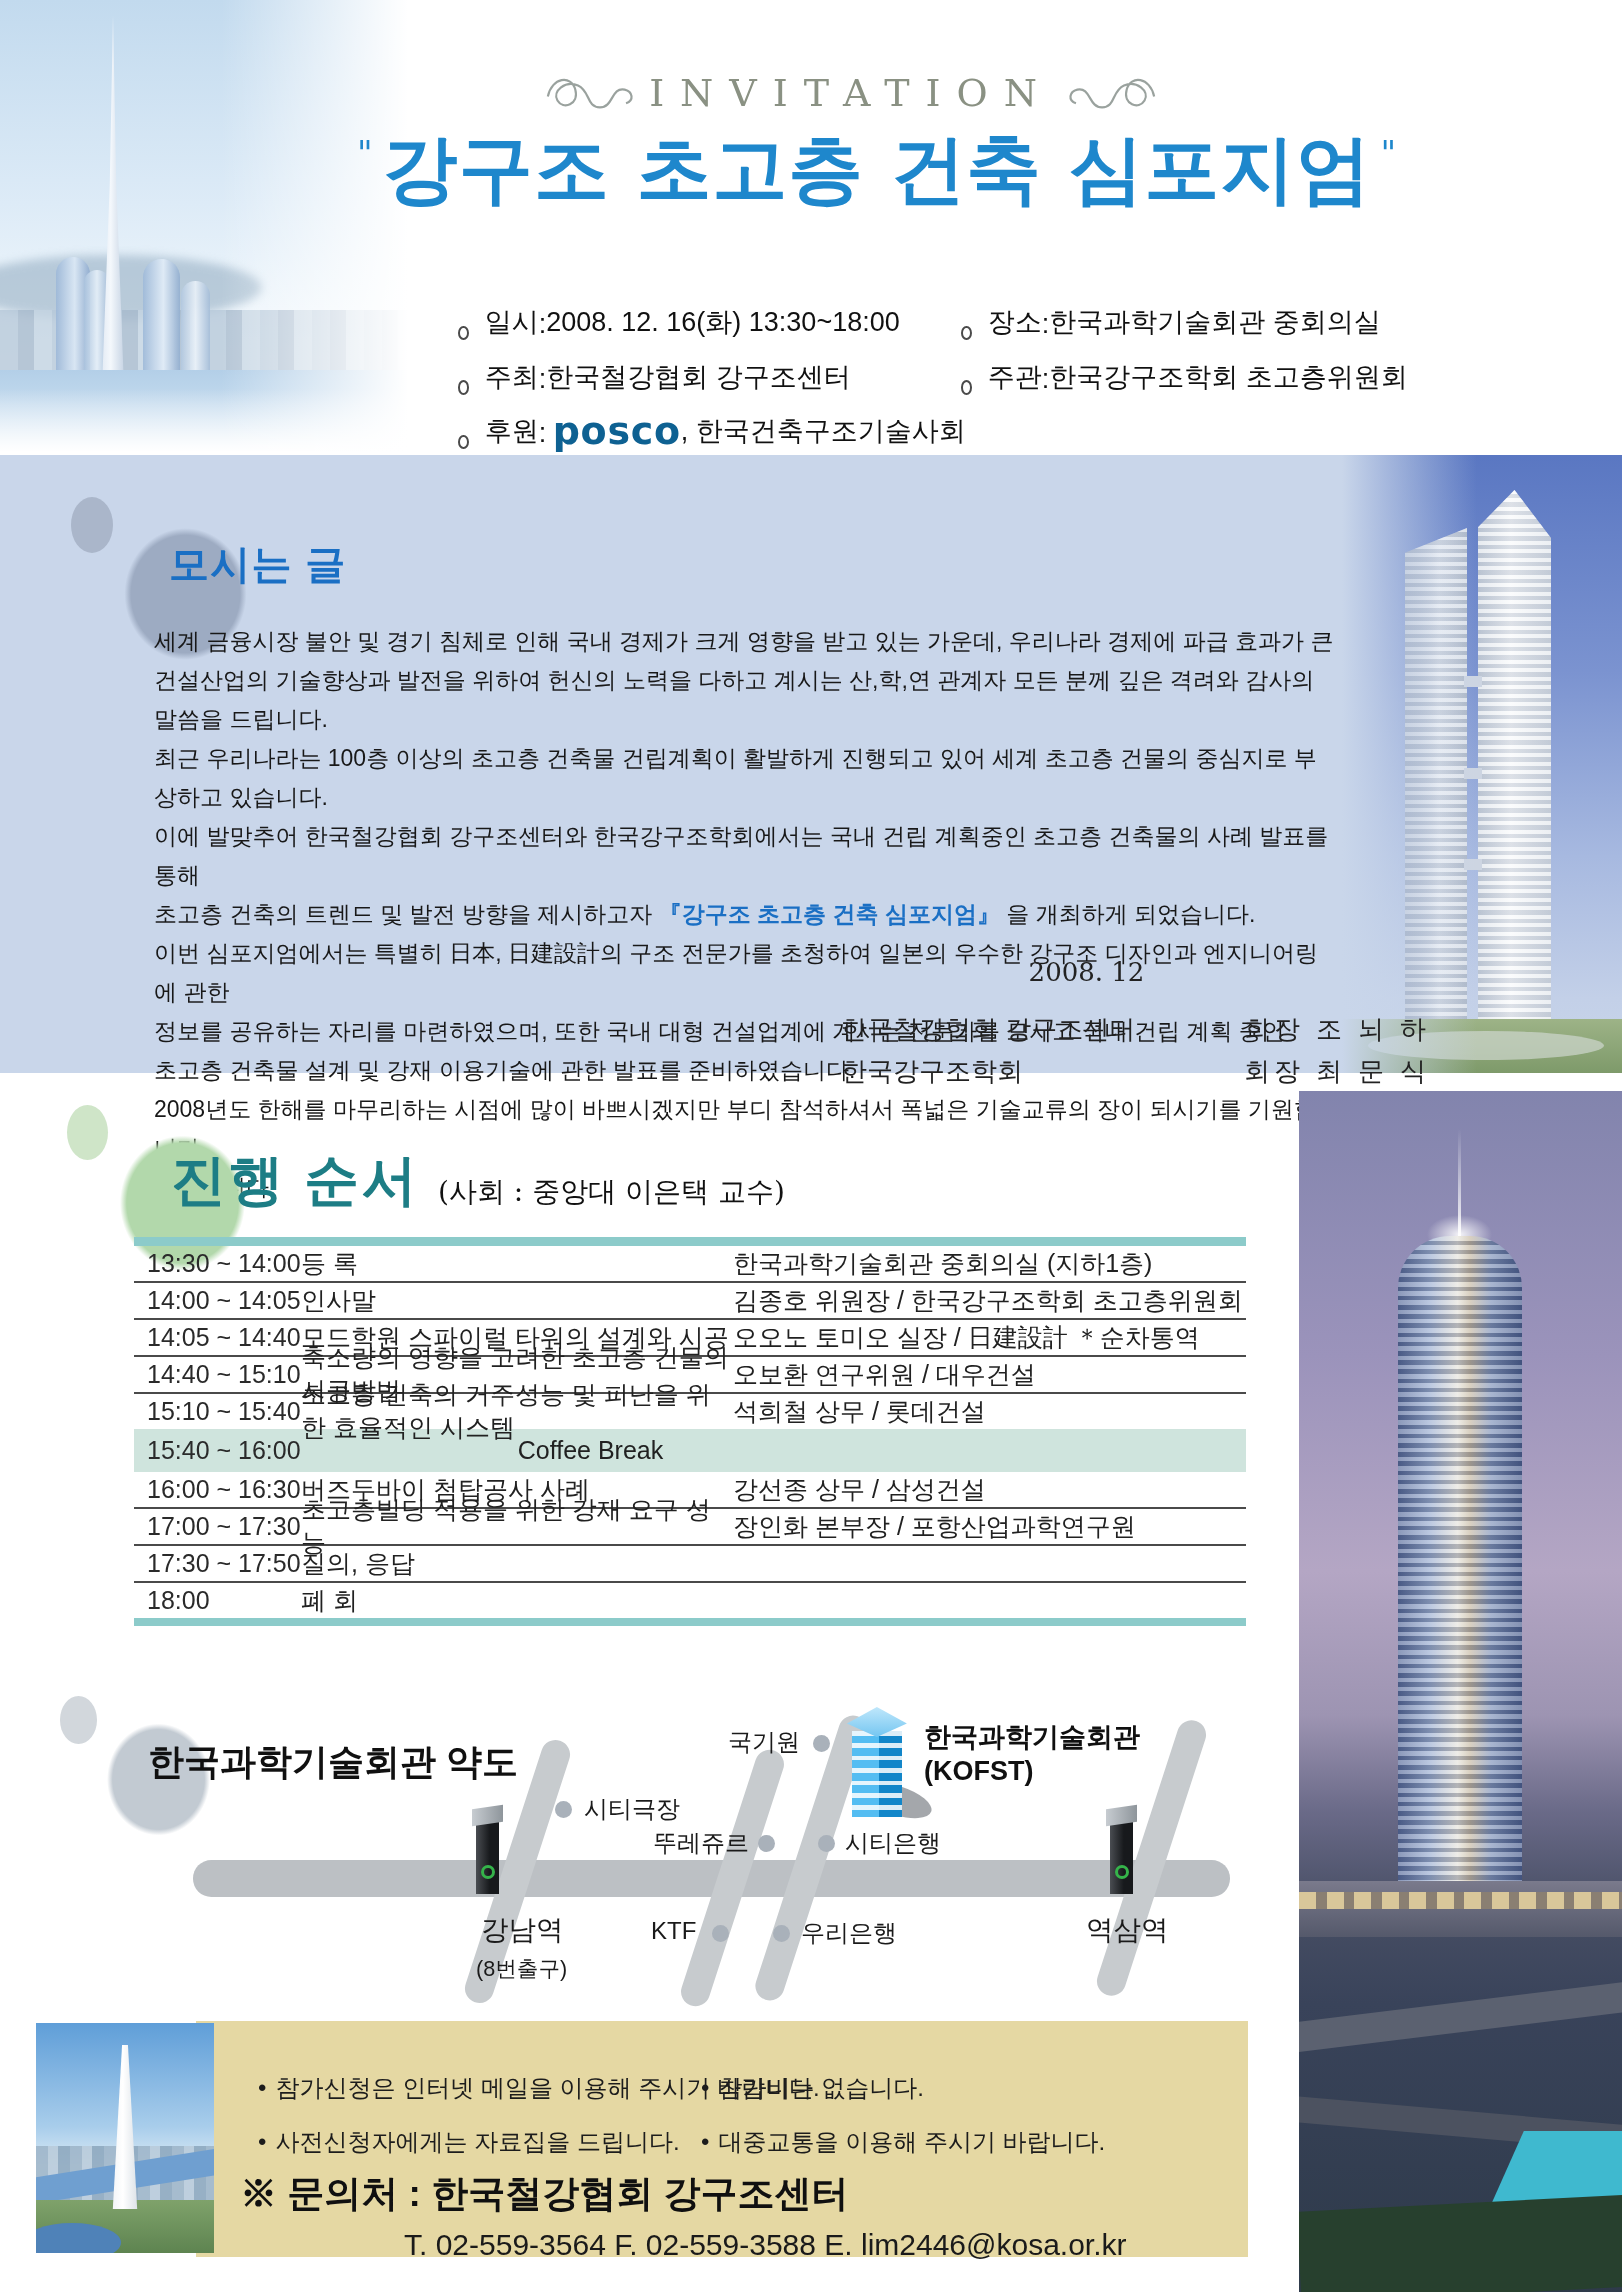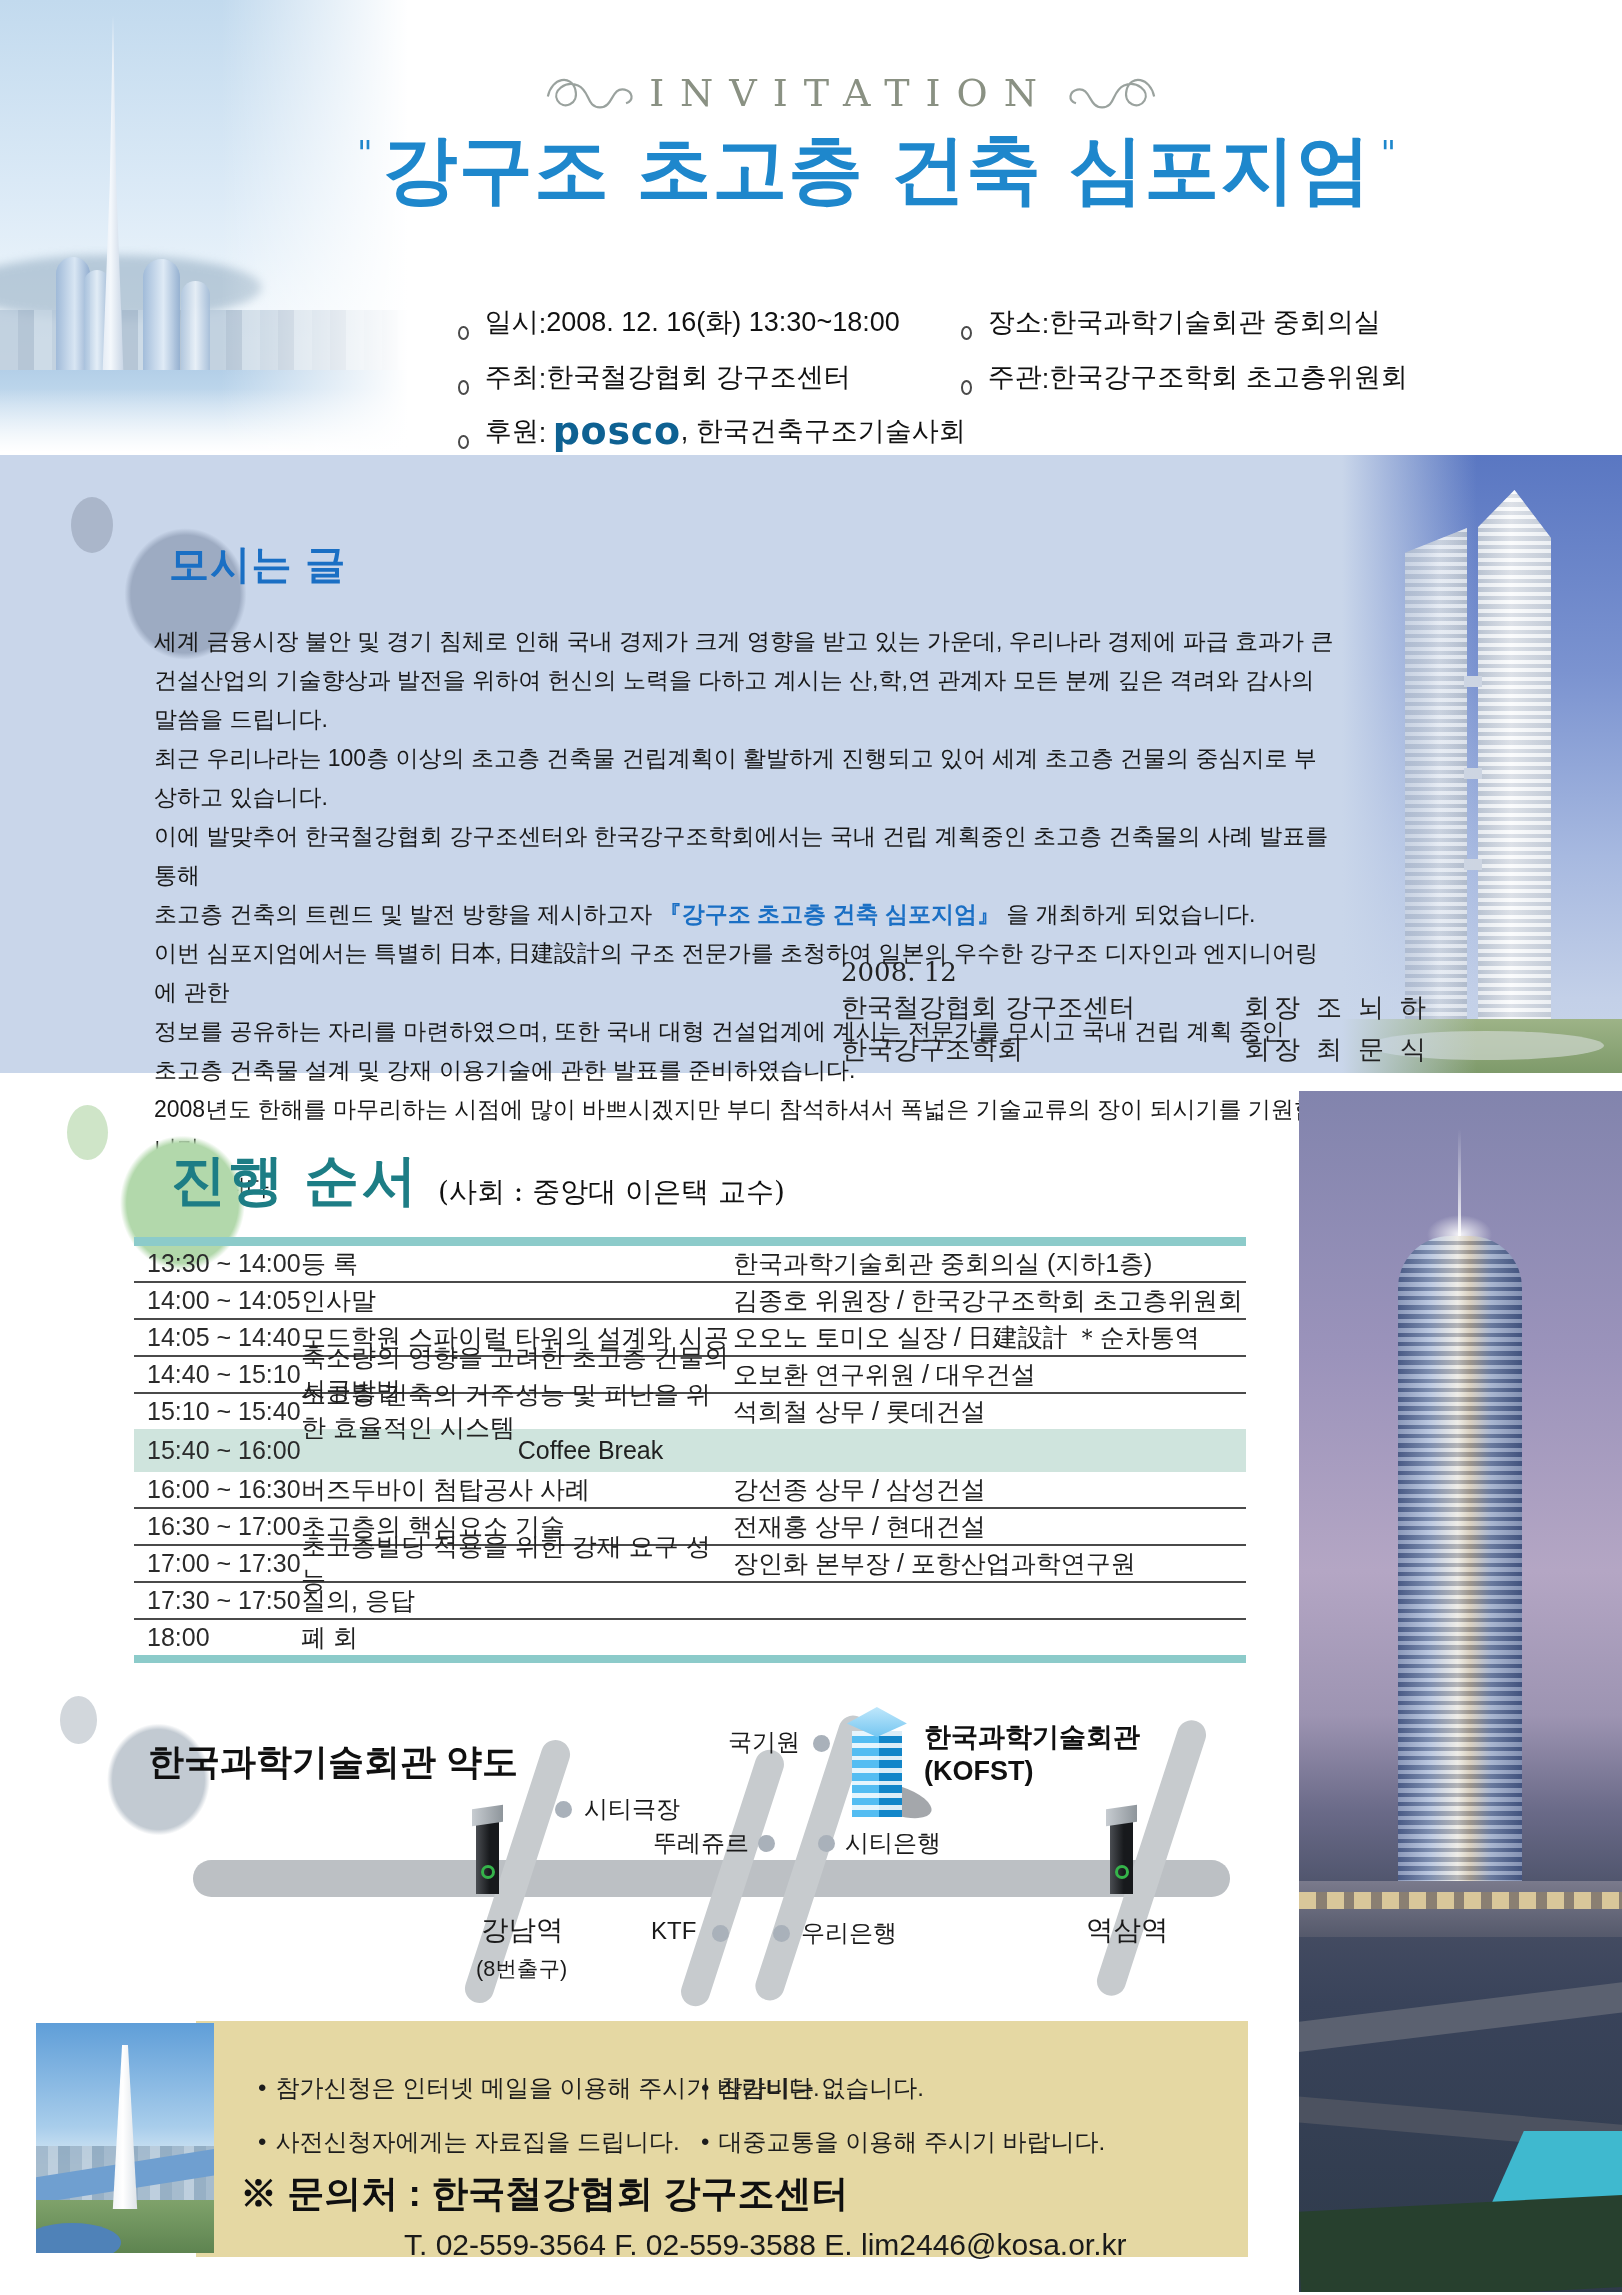--- a/index.html
+++ b/index.html
@@ -59,21 +59,21 @@
   .lt-fade{position:absolute;inset:0;background:linear-gradient(90deg,#c9d6ea 0%,rgba(201,214,234,0) 48%)}
 
   .dec-sm{position:absolute;border-radius:50%}
   .dec-lg{position:absolute;border-radius:50%}
   .dec-blue-sm{left:71px;top:497px;width:42px;height:56px;background:#aab6ca}
   .dec-blue-lg{left:103px;top:505px;width:165px;height:178px;background:radial-gradient(closest-side,#9dabc2 66%,rgba(157,171,194,0) 74%)}
   .letter-heading{position:absolute;left:169px;top:537px;font-size:40px;font-weight:700;color:#1a6fc4;letter-spacing:1.3px}
   .letter-body{position:absolute;left:154px;top:622px;width:1184px;font-size:23px;line-height:39px;color:#181818}
   .letter-body .hl{color:#1a6fc4;font-weight:700}
   .sig-block{position:absolute;left:841px;top:957px;width:589px;font-family:"DejaVu Serif",serif;font-size:26px;color:#222}
-  .sig-date{text-align:left;padding-right:98px;margin-bottom:3px}
+  .sig-date{text-align:center;padding-right:98px;margin-bottom:25px}
   .sig-row{display:flex;justify-content:space-between;margin-bottom:6.5px;white-space:nowrap}
   .sig-right{letter-spacing:3.9px}
 
   
   .dec-grn-sm{left:67px;top:1105px;width:41px;height:55px;background:#cfe5c8}
   .dec-grn-lg{left:98px;top:1112px;width:169px;height:182px;background:radial-gradient(closest-side,#b2d8ab 66%,rgba(178,216,171,0) 74%)}
   .program-heading{position:absolute;left:171px;top:1144px;font-size:55px;font-weight:700;color:#1d7d85;letter-spacing:2.6px}
   .program-host{position:absolute;left:438px;top:1173px;font-size:28px;color:#111;font-family:"DejaVu Serif",serif}
   .table{position:absolute;left:134px;top:1237px;width:1112px}
   .t-bar{height:8.5px;background:#8ccbca}
@@ -292,25 +292,20 @@
     <div class="t-row break">
       <span class="c-time">15:40 ~ 16:00</span>
       <span class="c-break">Coffee Break</span>
     </div>
     <div class="t-row">
       <span class="c-time">16:00 ~ 16:30</span>
       <span class="c-title">버즈두바이 첨탑공사 사례</span>
       <span class="c-speaker">강선종 상무 / 삼성건설</span>
     </div>
     <div class="t-row">
-      <span class="c-time">16:30 ~ 17:00</span>
-      <span class="c-title">초고층의 핵심요소 기술</span>
-      <span class="c-speaker">전재홍 상무 / 현대건설</span>
-    </div>
-    <div class="t-row">
       <span class="c-time">17:00 ~ 17:30</span>
       <span class="c-title">초고층빌딩 적용을 위한 강재 요구 성능</span>
       <span class="c-speaker">장인화 본부장 / 포항산업과학연구원</span>
     </div>
     <div class="t-row">
       <span class="c-time">17:30 ~ 17:50</span>
       <span class="c-title">질의, 응답</span>
       <span class="c-speaker"></span>
     </div>
     <div class="t-row nb">

